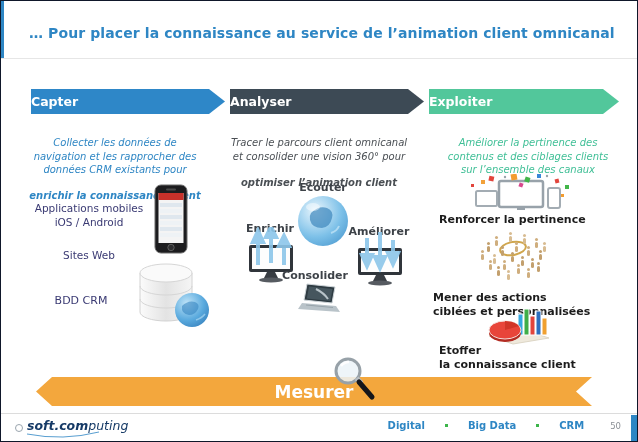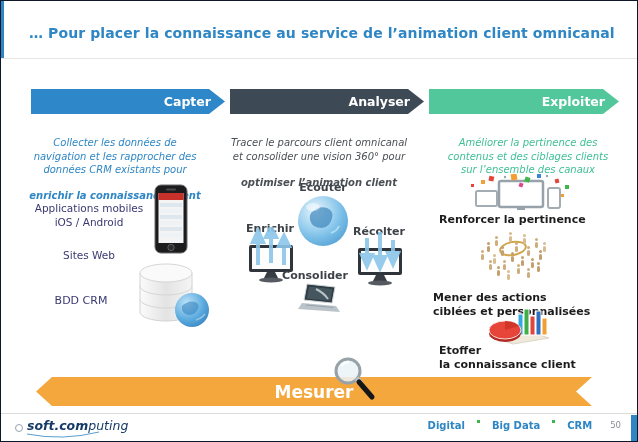--- a/index.html
+++ b/index.html
@@ -10,21 +10,21 @@
   }
   .left-bar{position:absolute;left:0;top:0;width:3px;height:58px;background:#2e86c4;}
   .title{
     position:absolute;left:28px;top:24px;width:602px;
     color:#2e86c4;font-weight:bold;font-size:14px;letter-spacing:.1px;
   }
   .header-divider{position:absolute;left:0;top:57px;width:638px;height:1px;background:#e6e6e6;}
 
   
   .arrow{
-    position:absolute;top:88px;height:25px;display:flex;align-items:center;justify-content:flex-end;
+    position:absolute;top:88px;height:25px;display:flex;align-items:center;justify-content:flex-start;
     color:#fff;font-weight:bold;font-size:12.5px;padding-right:14px;box-sizing:border-box;
     clip-path:polygon(0 0, calc(100% - 16px) 0, 100% 50%, calc(100% - 16px) 100%, 0 100%);
   }
   .arrow.capter{left:30px;width:194px;background:#2e87c8;}
   .arrow.analyser{left:229px;width:194px;background:#3d4a55;}
   .arrow.exploiter{left:428px;width:190px;background:#52c79b;}
 
   
   .desc{position:absolute;top:122px;font-style:italic;font-size:10px;line-height:1.33;white-space:pre-line;}
   .desc .bold{font-weight:bold;}
@@ -76,21 +76,21 @@
       44px 6px #d8bc92,48px 18px #cfae7e,52px 30px #c3a06e,56px 10px #cfae7e,60px 22px #c3a06e,
       64px 14px #d8bc92,38px 36px #cfae7e,18px 38px #c3a06e,48px 40px #cfae7e,28px 42px #d8bc92,
       10px 32px #cfae7e,58px 34px #c3a06e;}
 
   
   .footer-divider{position:absolute;left:0;top:412px;width:638px;height:1px;background:#dcdcdc;}
   .logo{position:absolute;left:26px;top:417px;font-size:12.5px;font-style:italic;color:#163a66;}
   .logo .b{font-weight:bold;}
   .logo-mark{position:absolute;left:14px;top:423px;width:6px;height:6px;border:1px solid #9aa5ae;border-radius:50%;}
   .logo-swoosh{position:absolute;left:24px;top:430px;}
-  .tagline{position:absolute;right:16px;top:419px;display:flex;gap:12px;
+  .tagline{position:absolute;right:16px;top:419px;display:flex;align-items:center;gap:20px;
     font-size:10px;color:#2e86c4;font-weight:bold;}
   .tagline .sep{display:inline-block;width:3px;height:3px;background:#3cb54a;}
   .page-num{font-size:8.5px;color:#8b9096;font-weight:normal;margin-left:6px;}
   .right-bar{position:absolute;right:0;top:414px;width:6px;height:28px;background:#2e86c4;}
 </style>
 </head>
 <body>
 
 <div class="slide">
 
@@ -190,21 +190,21 @@
         <polygon points="16,4 11,15 21,15"></polygon>
       <line x1="29" y1="36" x2="29" y2="8"></line>
         <polygon points="29,0 24,10 34,10"></polygon>
       <line x1="42" y1="38" x2="42" y2="18"></line>
         <polygon points="42,9 37,19 47,19"></polygon>
     </g>
     <path d="M25 45 h8 l3 6 h-14 z" fill="#383d43"></path>
     <ellipse cx="29" cy="53" rx="12" ry="2.5" fill="#565b61"></ellipse>
   </svg>
 
-  <div class="act-label lbl-recolter">Récolter</div>
+  <div class="act-label lbl-recolter">Améliorer</div>
   <svg class="img" style="left:350px;top:229px;" width="58" height="58">
     <rect x="7" y="18" width="44" height="27" rx="2" fill="#30353b"></rect>
     <rect x="10" y="21" width="38" height="21" fill="#fdfdfd"></rect>
     <g stroke="#8cc6ea" stroke-width="4" fill="#8cc6ea" opacity="0.9">
       <line x1="16" y1="8" x2="16" y2="26"></line>
         <polygon points="16,36 11,25 21,25"></polygon>
       <line x1="29" y1="2" x2="29" y2="28"></line>
         <polygon points="29,38 24,27 34,27"></polygon>
       <line x1="42" y1="10" x2="42" y2="24"></line>
         <polygon points="42,34 37,23 47,23"></polygon>

